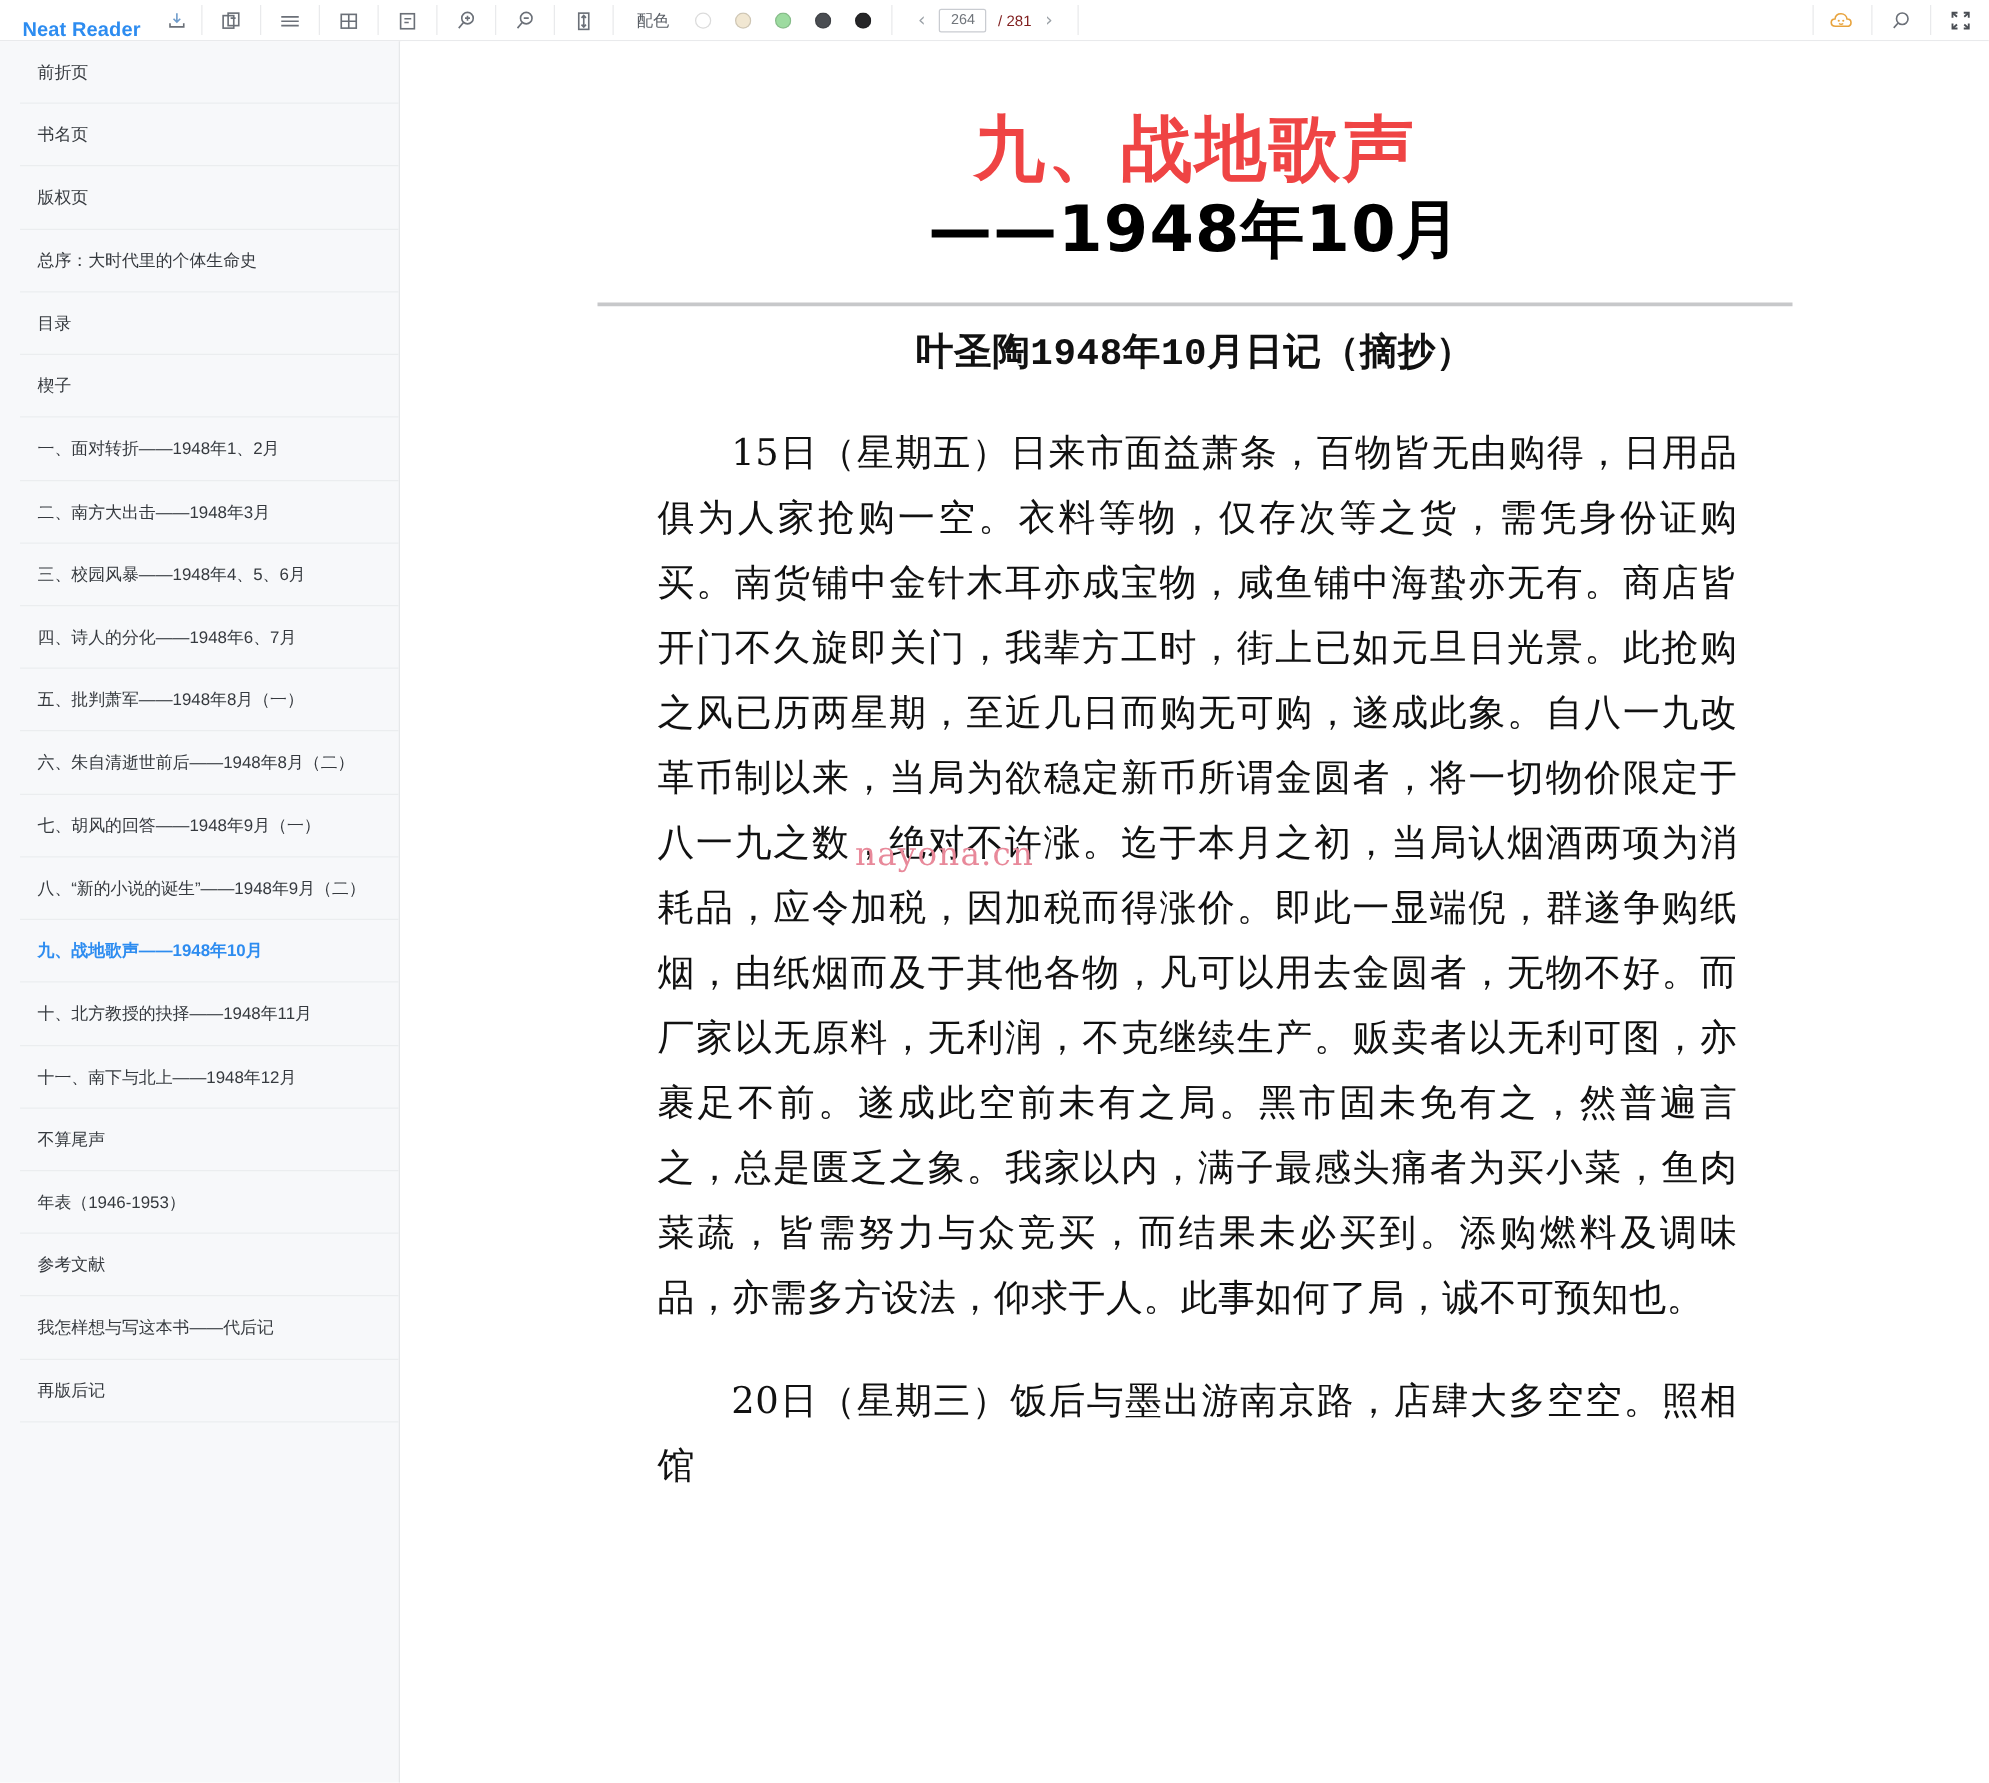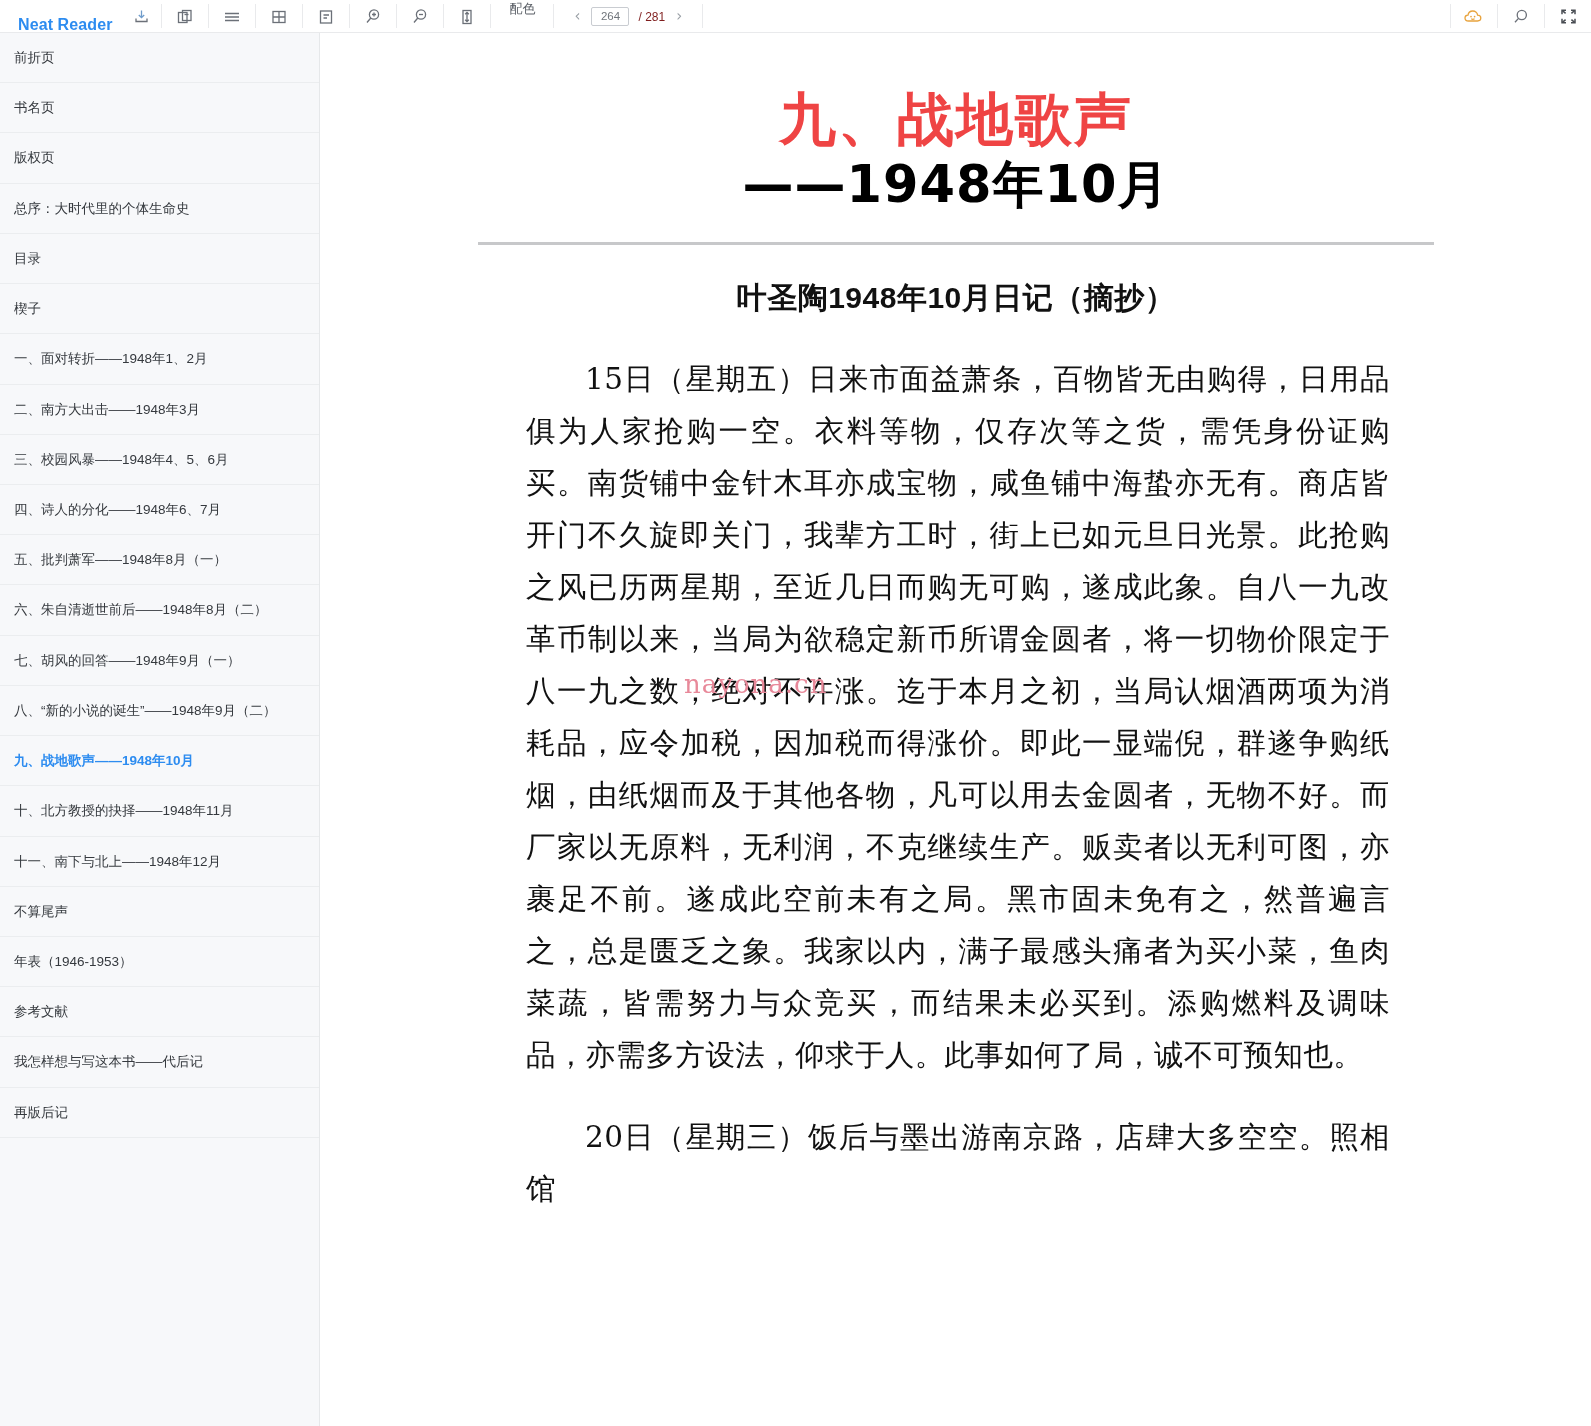--- a/index.html
+++ b/index.html
@@ -53,21 +53,20 @@
   .tb-btn svg { display: block; }
   .icon-gray { stroke: #6b7078; fill: none; stroke-width: 1.3; }
 
   
   .scheme {
     display: flex;
     align-items: center;
     gap: 19px;
     padding: 0 16px 0 18px;
     height: 33px;
-    flex-direction: column;
   }
   .scheme-label {
     font-size: 13px;
     color: #5a5f66;
     white-space: nowrap;
     margin-right: 2px;
   }
   .swatch {
     width: 13px;
     height: 13px;
@@ -123,20 +122,21 @@
   .toc-item {
     padding: 16px 14px 15px 14px;
     font-size: 13.5px;
     line-height: 1.35;
     color: #35393e;
     border-bottom: 1px solid #ebedef;
     cursor: pointer;
     white-space: nowrap;
     overflow: hidden;
     text-overflow: ellipsis;
+    margin-left: 16px;
   }
   .toc-item.active { color: #2d8cf0; font-weight: bold; }
   .toc-item:last-child { border-bottom: 1px solid #ebedef; }
 
   
   .content {
     position: absolute;
     top: 33px; left: 321px;
     width: 1270px;
     height: 1393px;
@@ -167,26 +167,26 @@
     letter-spacing: 1px;
     line-height: 1.15;
     margin-top: 4px;
   }
   .title-rule {
     height: 3px;
     background: #c7c8ca;
     margin: 28px 12px 0 12px;
   }
   .doc-byline {
-    font-family: Liberation Sans, sans-serif;
+    font-family: Liberation Mono, monospace;
     font-weight: bold;
     font-size: 30px;
     text-align: center;
     color: #111;
-    margin-top: 33px;
+    margin-top: 16px;
     letter-spacing: 0.5px;
   }
   .body-text {
     font-family: "DejaVu Serif", "Liberation Serif", serif;
     font-size: 29.5px;
     line-height: 52px;
     color: #111;
     text-align: justify;
     margin-top: 34px;
     text-indent: 2em;

